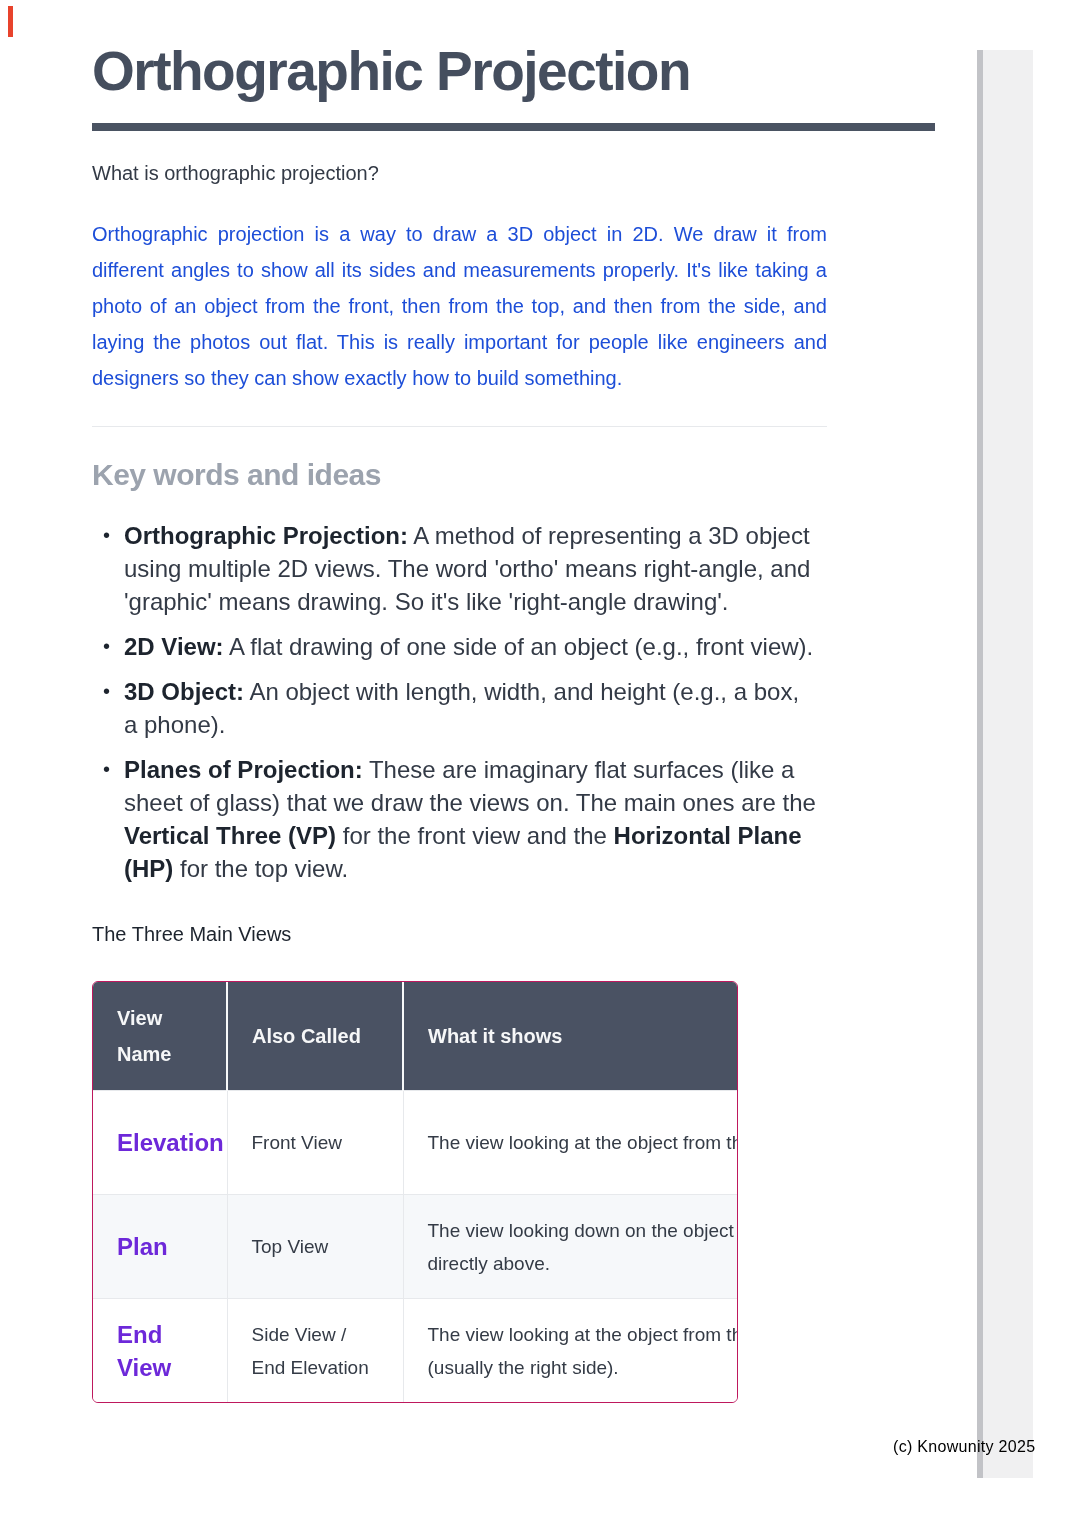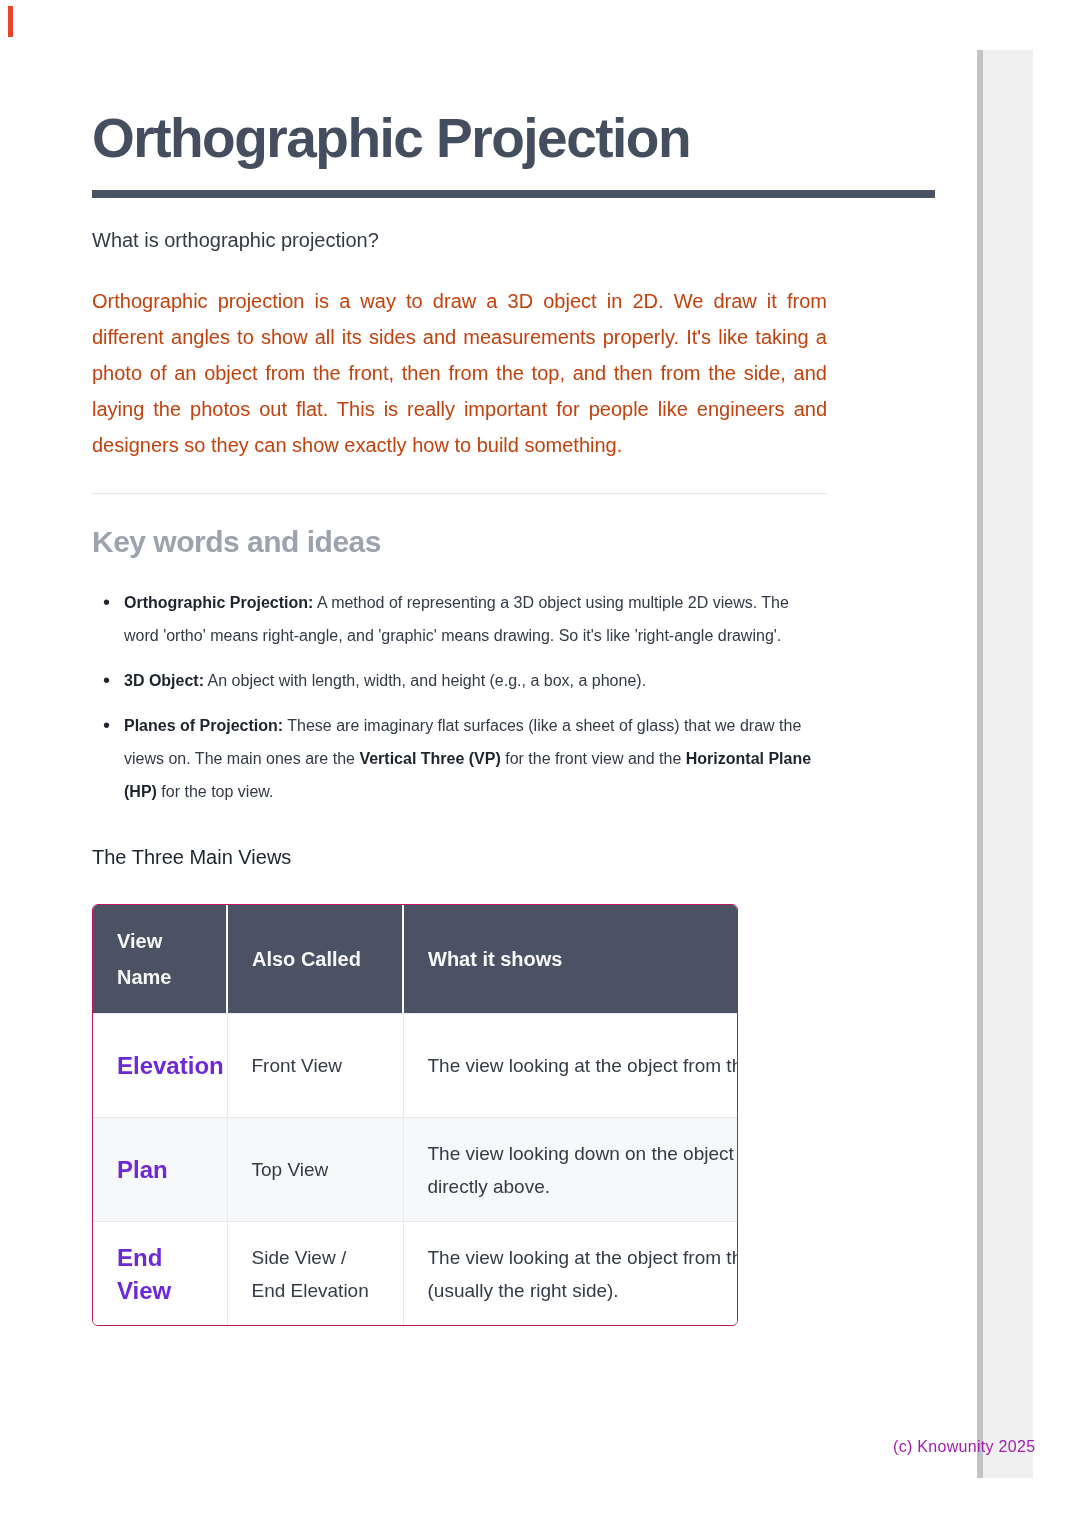--- a/index.html
+++ b/index.html
@@ -10,48 +10,48 @@
     font-family:"Liberation Sans", sans-serif;
     color:#333a46;
     overflow:hidden;
   }
   .content{margin-left:92px;width:735px;}
   .red-mark{
     position:absolute;left:8px;top:6px;width:5px;height:31px;
     background:#e8432c;
   }
   .title{
-    margin:0;padding-top:107px;
+    margin:0;padding-top:40px;
     width:843px;
     font-size:55px;line-height:62px;font-weight:bold;
     letter-spacing:-1.5px;color:#454e5e;
   }
   .title-rule{
     width:843px;height:8px;background:#4a5362;margin-top:21px;
   }
   .question{
     margin:0;padding-top:28px;
     font-size:20px;line-height:28px;color:#333a46;
   }
   .para{
     margin:0;padding-top:29px;
-    font-size:20px;line-height:36px;color:#c2410c;
+    font-size:20px;line-height:36px;color:#1d4ed8;
     text-align:justify;
   }
   .divider{
     margin-top:30px;height:1px;background:#e7e9ec;width:735px;
   }
   .kw-heading{
     margin:0;padding-top:29px;
     font-size:30px;line-height:38px;font-weight:bold;
     color:#9ca3ae;letter-spacing:-0.5px;
   }
   ul.kw-list{
     margin:25px 8px 0 0;padding:0;list-style:none;
-    font-size:16px;line-height:33px;color:#333a46;
+    font-size:24px;line-height:33px;color:#333a46;
   }
   ul.kw-list li{
     position:relative;padding-left:32px;margin-bottom:12px;
   }
   ul.kw-list li::before{
     content:"\2022";
     position:absolute;left:11px;top:0;
     color:#1d242e;font-size:20px;
   }
   .term{font-weight:bold;color:#1d242e;}
@@ -89,21 +89,21 @@
   table.views tbody td:first-child{border-left:none;font-weight:bold;color:#6d28d9;font-size:24px;}
   table.views tbody tr.alt td{background:#f6f8fa;}
   .scroll-track{
     position:absolute;left:977px;top:50px;
     width:50px;height:1428px;
     background:#f0f0f1;
     border-left:6px solid #c2c3c7;
   }
   .footer-copy{
     position:absolute;left:893px;top:1437px;
-    font-size:16px;line-height:20px;color:#a21caf;
+    font-size:16px;line-height:20px;color:#000000;
     letter-spacing:0.3px;z-index:5;white-space:nowrap;
   }
 </style>
 </head>
 <body>
 
 <div class="page">
 
   <div class="red-mark"></div>
 
@@ -118,20 +118,23 @@
 
     <p class="para">Orthographic projection is a way to draw a 3D object in 2D. We draw it from different angles to show all its sides and measurements properly. It's like taking a photo of an object from the front, then from the top, and then from the side, and laying the photos out flat. This is really important for people like engineers and designers so they can show exactly how to build something.</p>
 
     <div class="divider"></div>
 
     <h2 class="kw-heading">Key words and ideas</h2>
 
     <ul class="kw-list">
       <li>
         <span class="term">Orthographic Projection:</span><span> A method of representing a 3D object using multiple 2D views. The word 'ortho' means right-angle, and 'graphic' means drawing. So it's like 'right-angle drawing'.</span>
+      </li>
+      <li>
+        <span class="term">2D View:</span><span> A flat drawing of one side of an object (e.g., front view).</span>
       </li>
       <li>
         <span class="term">3D Object:</span><span> An object with length, width, and height (e.g., a box, a phone).</span>
       </li>
       <li>
         <span class="term">Planes of Projection:</span><span> These are imaginary flat surfaces (like a sheet of glass) that we draw the views on. The main ones are the </span><span class="term">Vertical Three (VP)</span><span> for the front view and the </span><span class="term">Horizontal Plane (HP)</span><span> for the top view.</span>
       </li>
     </ul>
 
     <h3 class="views-heading">The Three Main Views</h3>

